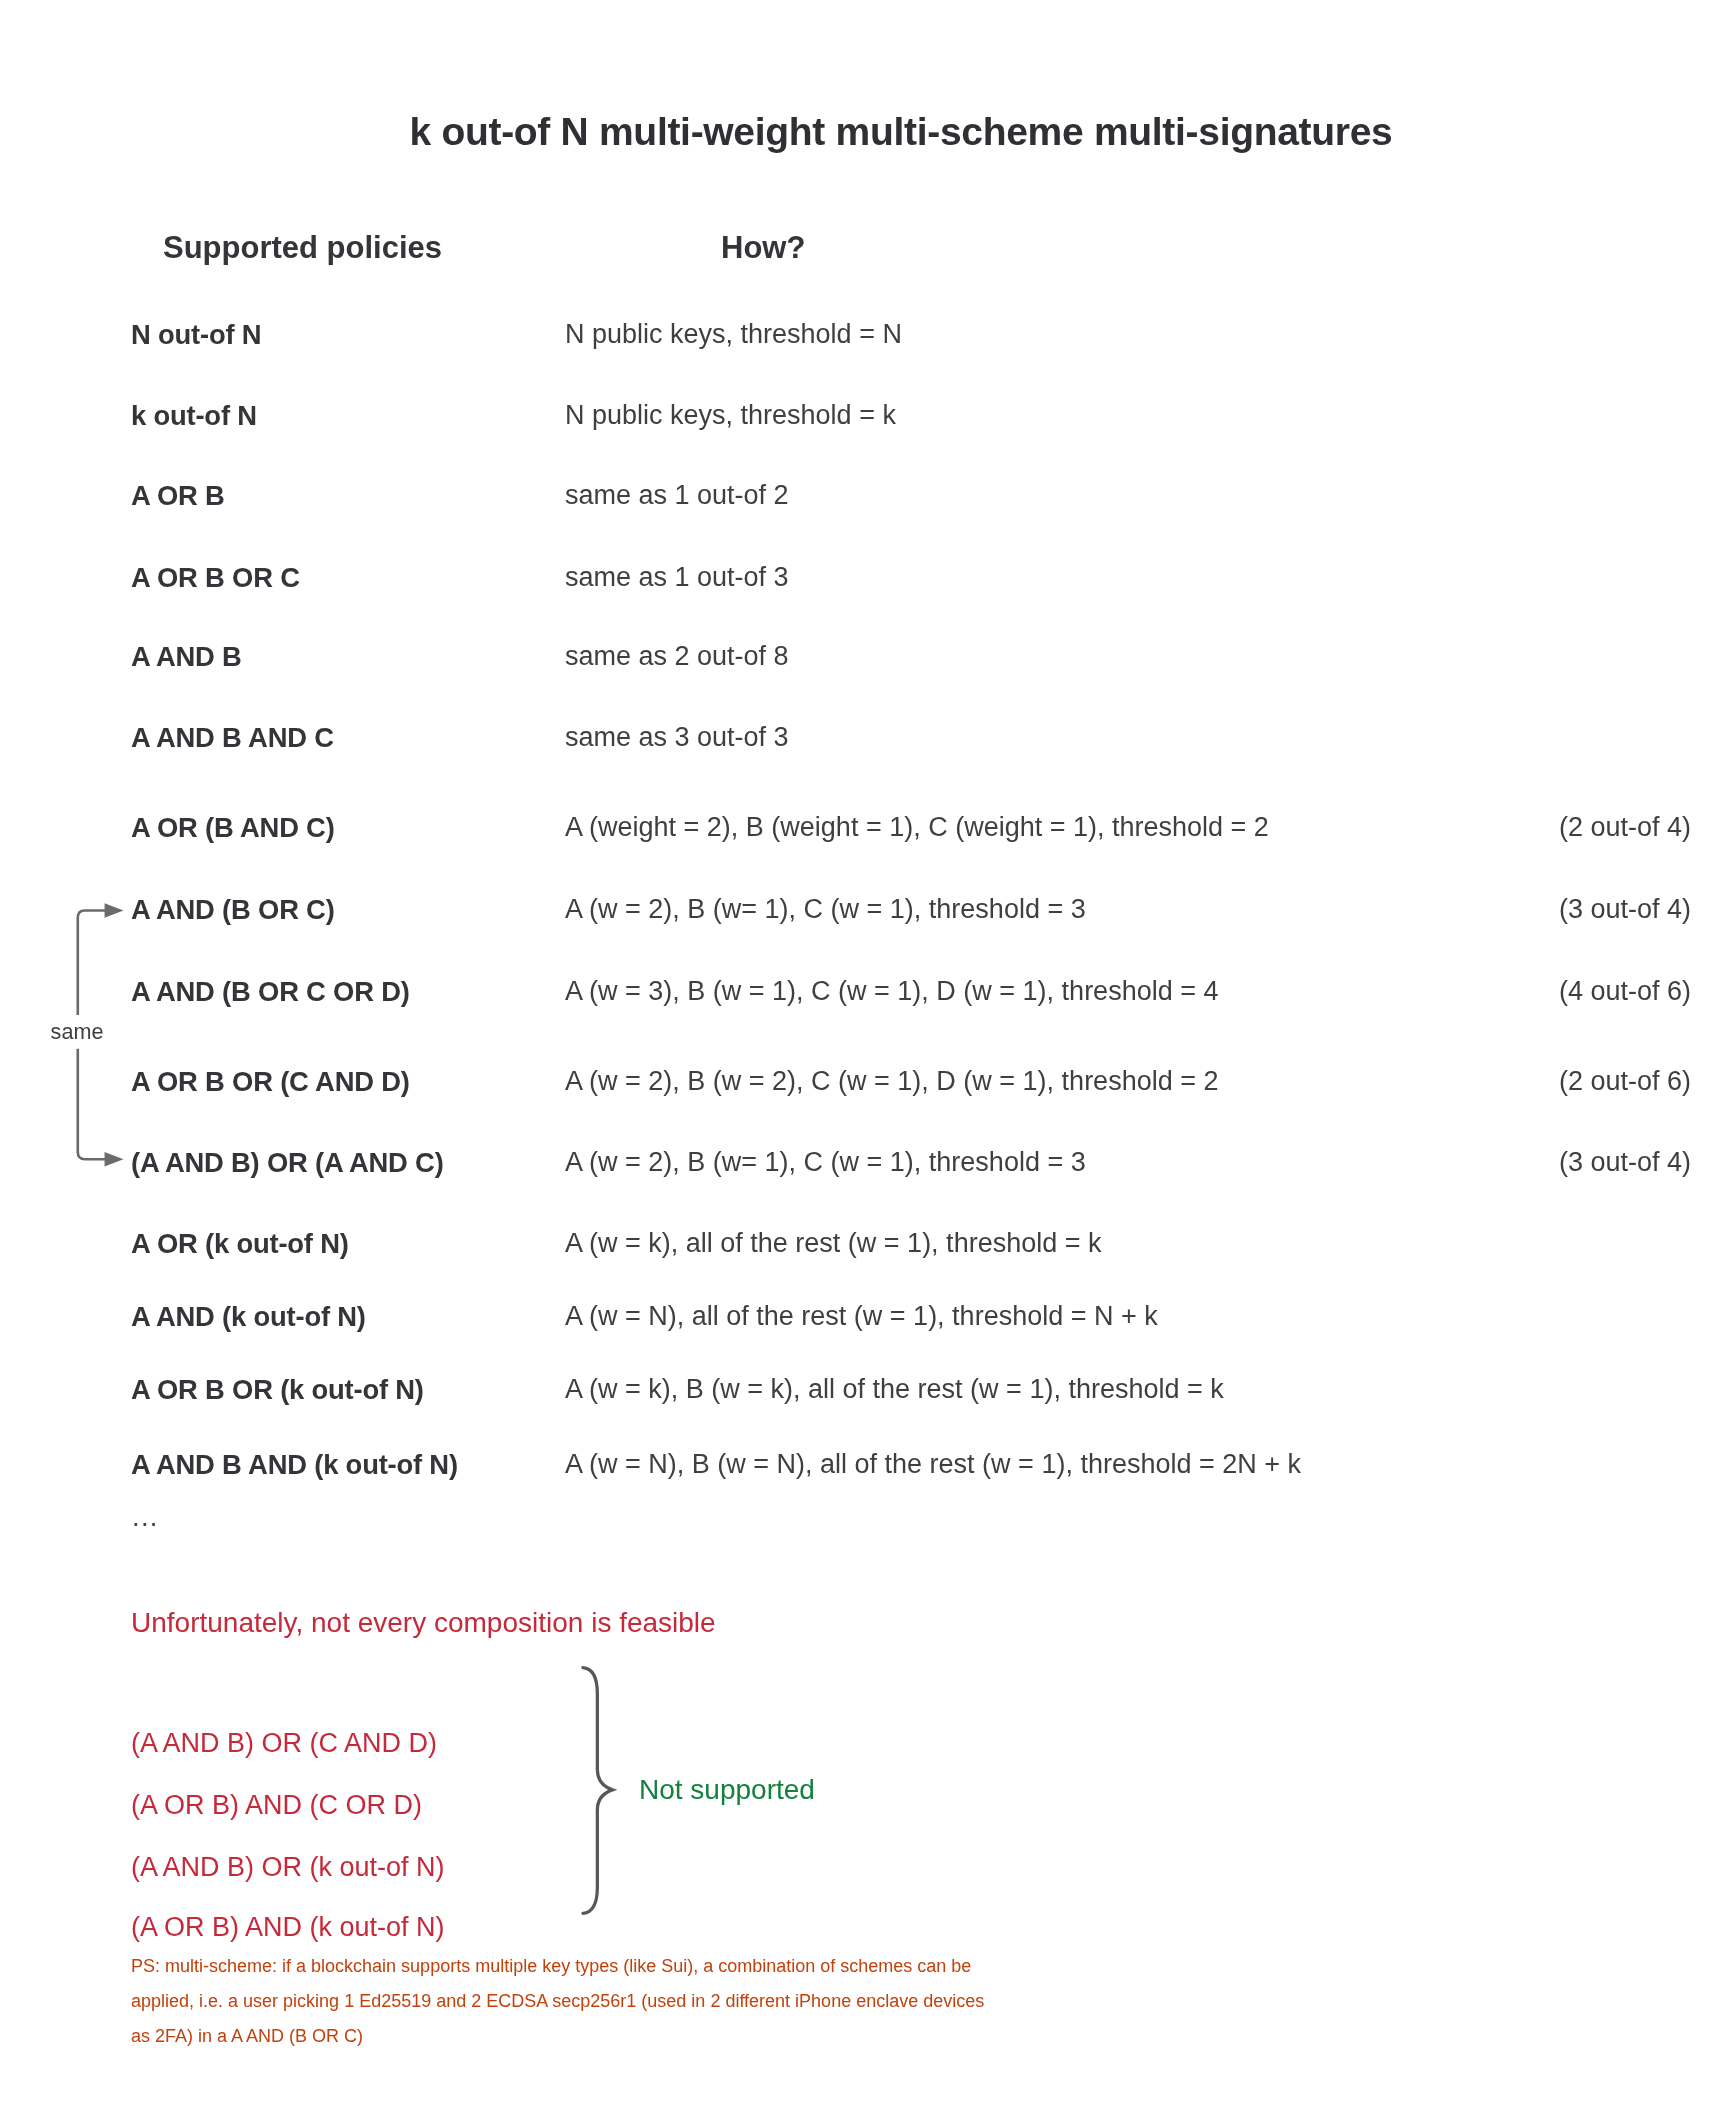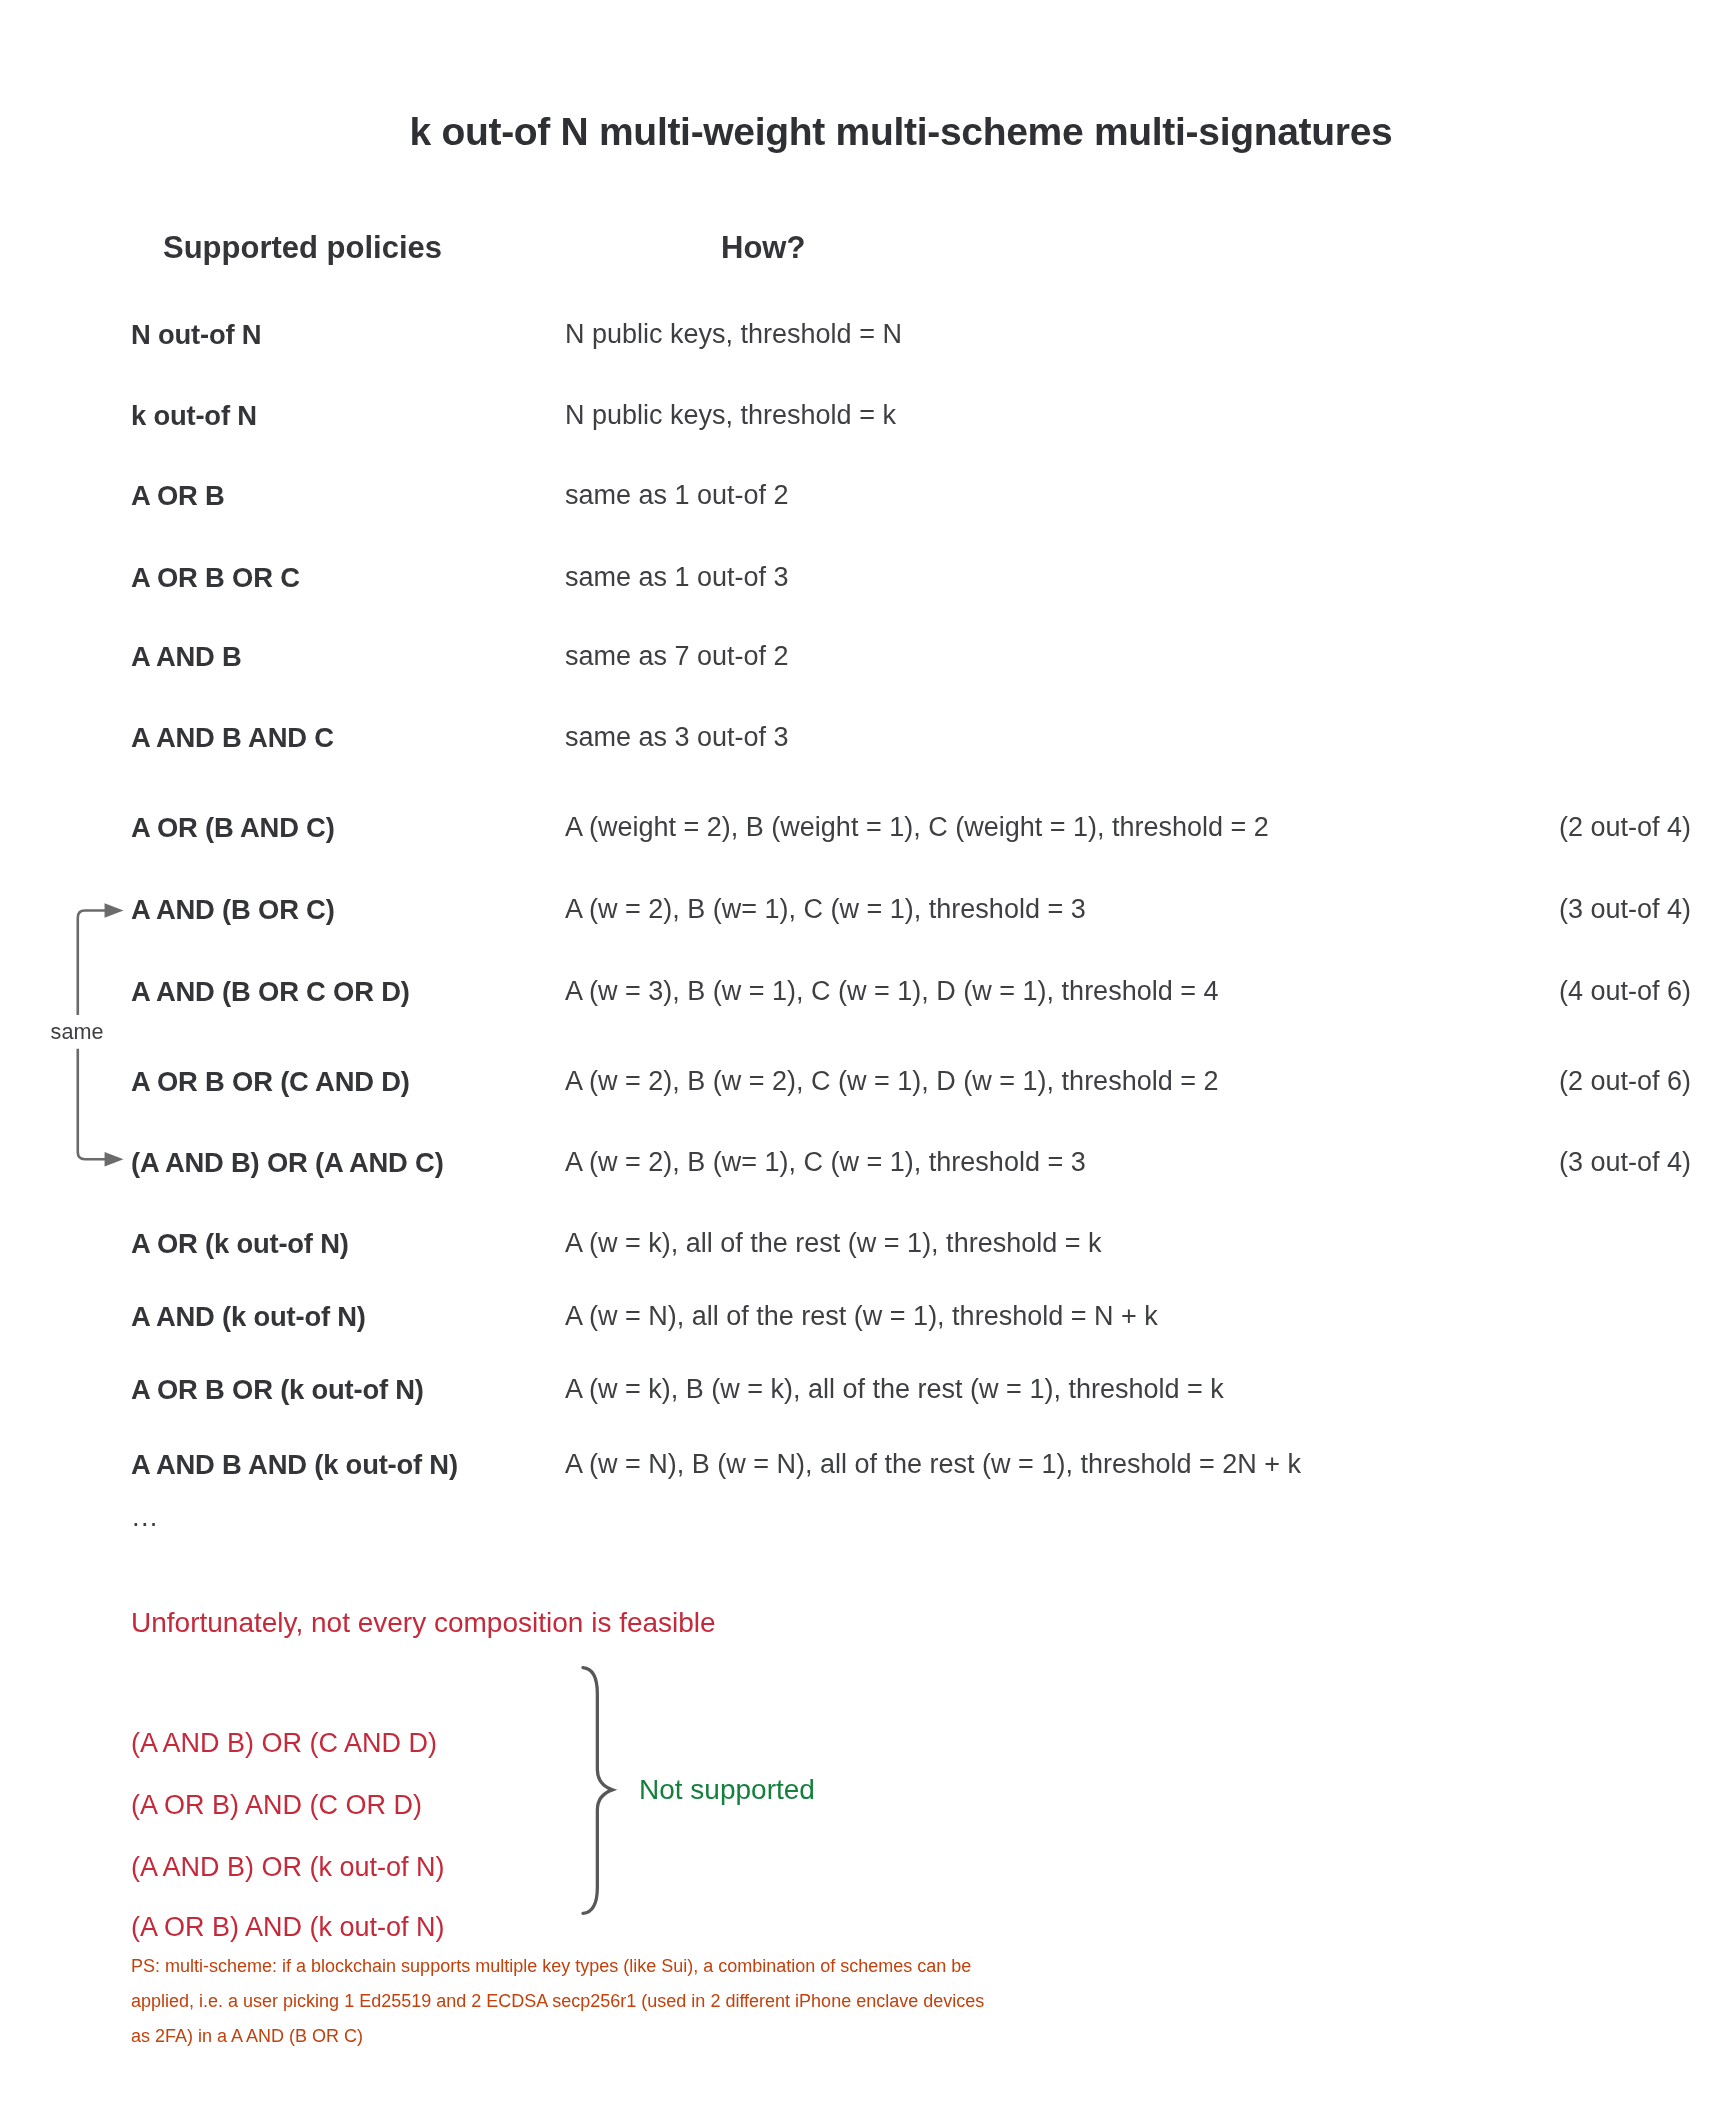--- a/index.html
+++ b/index.html
@@ -172,21 +172,21 @@
   <span class="how">same as 1 out-of 2</span>
   <span class="note"></span>
 </div>
 <div class="row" style="top:562px">
   <span class="policy">A OR B OR C</span>
   <span class="how">same as 1 out-of 3</span>
   <span class="note"></span>
 </div>
 <div class="row" style="top:641px">
   <span class="policy">A AND B</span>
-  <span class="how">same as 7 out-of 2</span>
+  <span class="how">same as 2 out-of 8</span>
   <span class="note"></span>
 </div>
 <div class="row" style="top:722px">
   <span class="policy">A AND B AND C</span>
   <span class="how">same as 3 out-of 3</span>
   <span class="note"></span>
 </div>
 <div class="row" style="top:812px">
   <span class="policy">A OR (B AND C)</span>
   <span class="how">A (weight = 2), B (weight = 1), C (weight = 1), threshold = 2</span>

